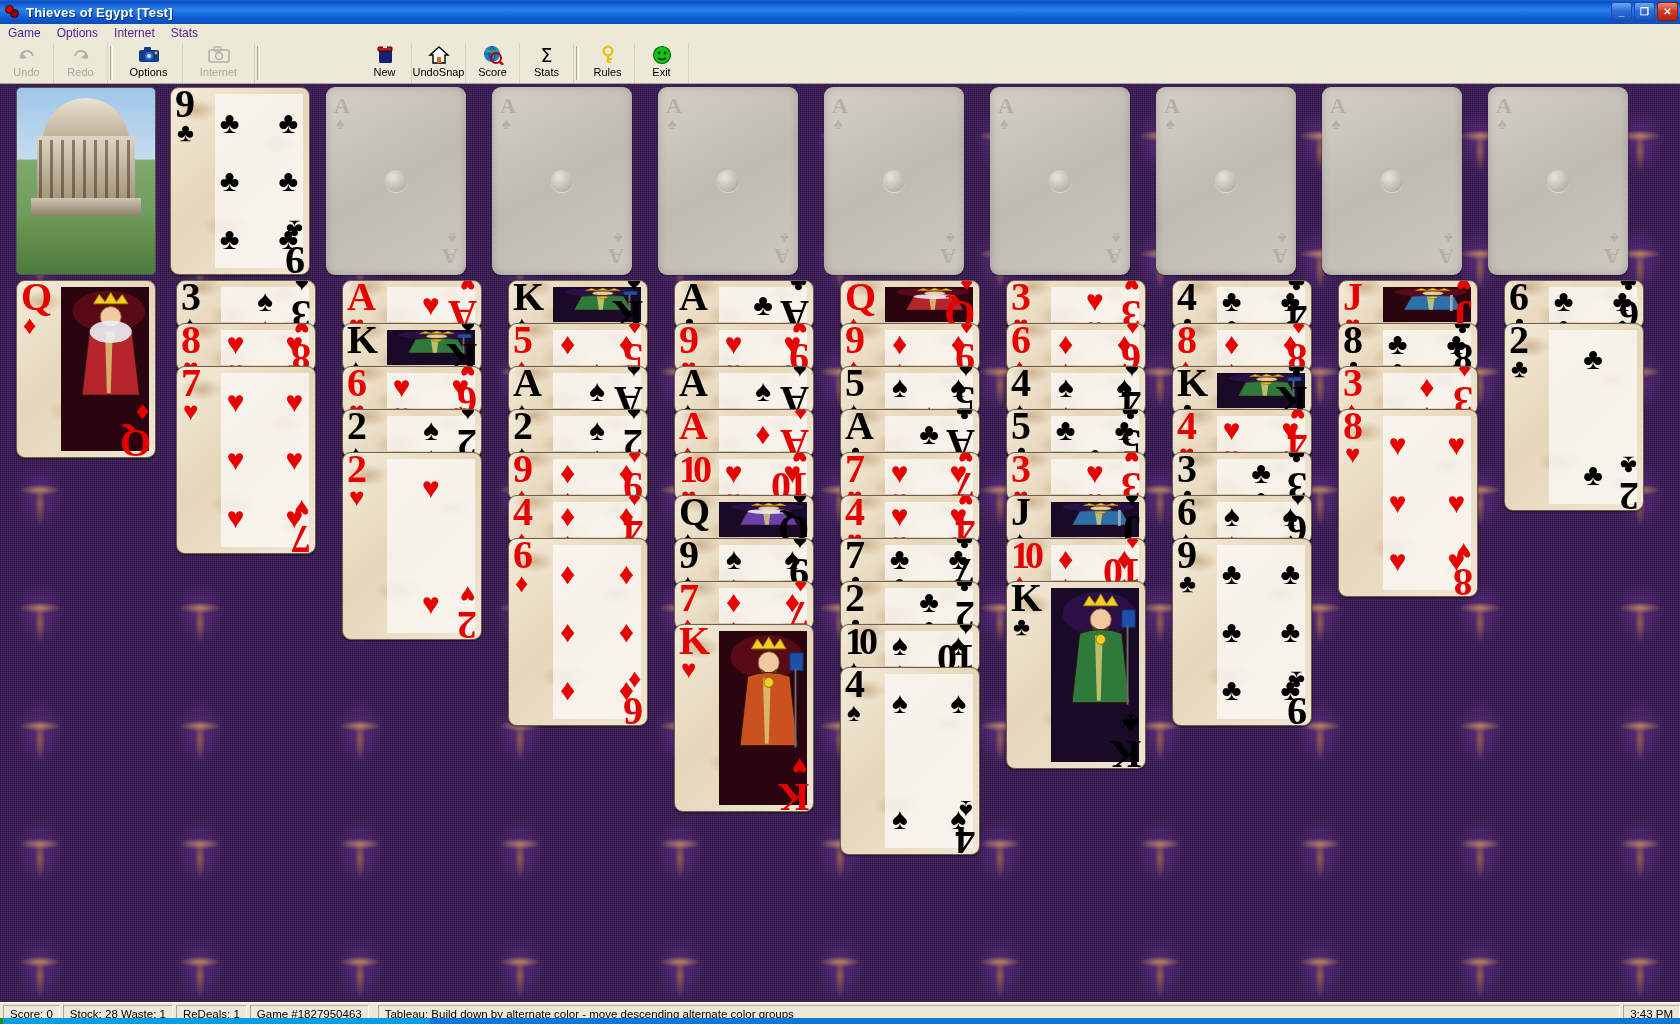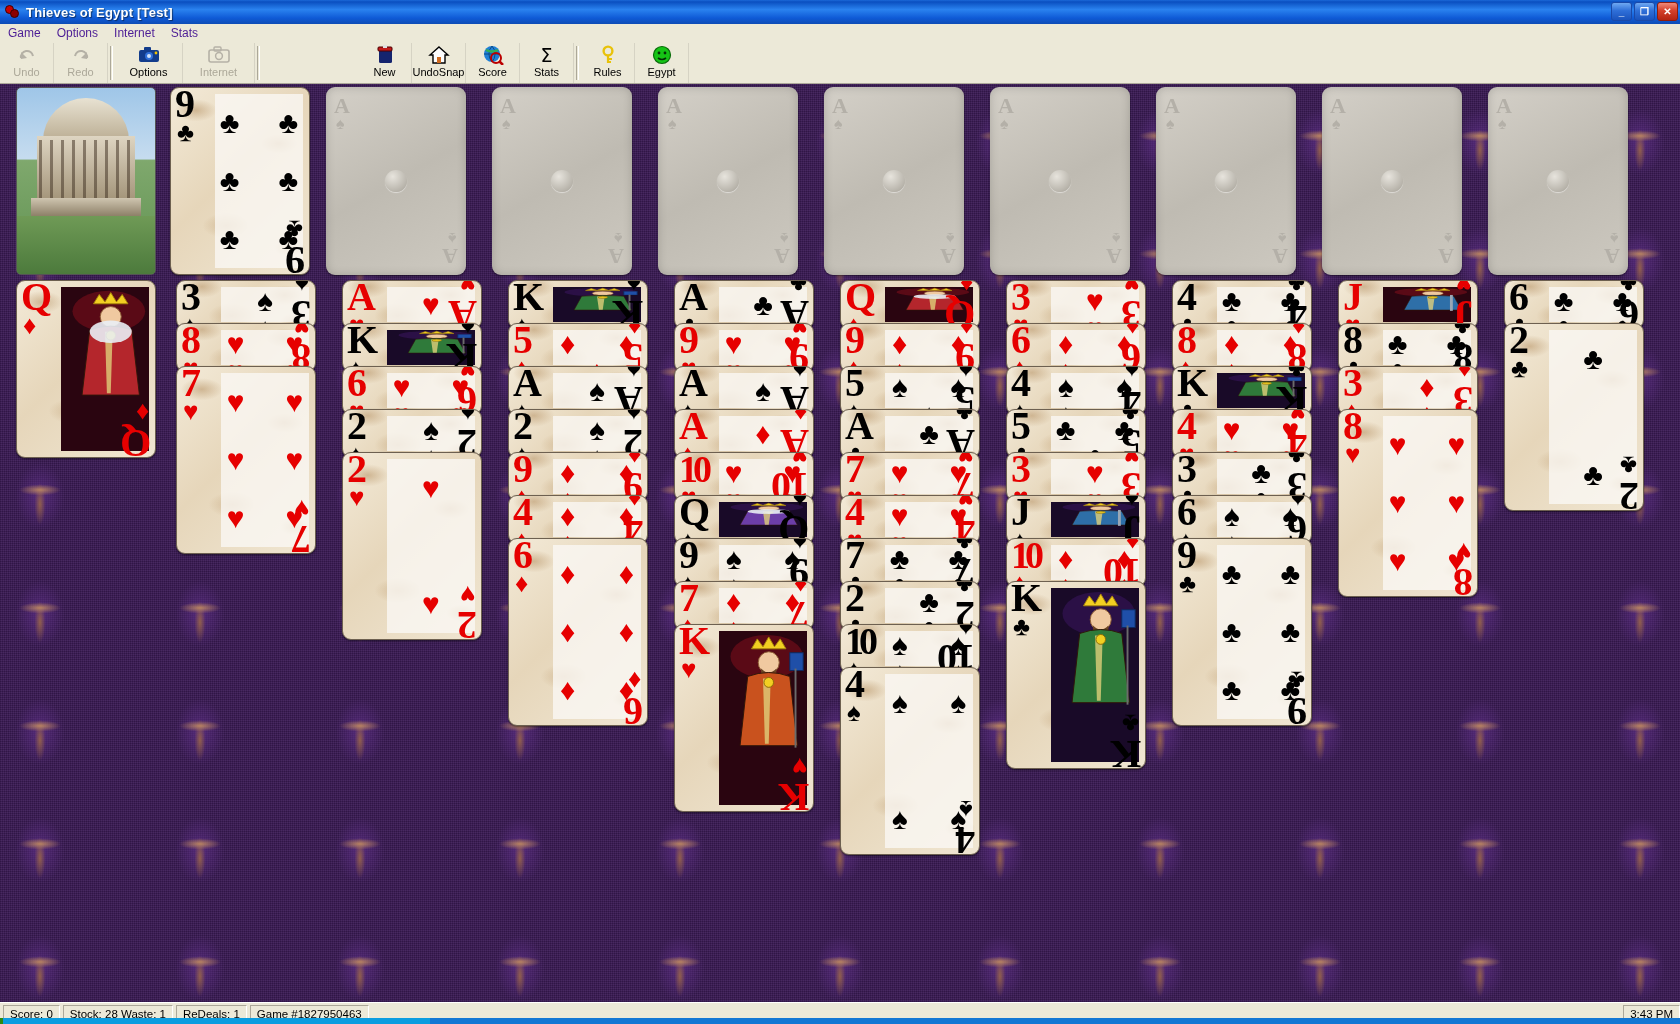--- a/index.html
+++ b/index.html
@@ -340,21 +340,21 @@
   </div>
   <div class="tb-btn">
     <span class="ti">
       <svg width="20" height="20" viewBox="0 0 20 20">
           <circle cx="10" cy="10" r="8.5" fill="#15c415" stroke="#0a6b0a" stroke-width="1.2"></circle>
           <circle cx="7" cy="8" r="1.4" fill="#052f05"></circle>
           <circle cx="13" cy="8" r="1.4" fill="#052f05"></circle>
           <path d="M6 13 q4 3 8 0" stroke="#052f05" stroke-width="1.6" fill="none"></path>
         </svg>
     </span>
-    <span class="tl">Egypt</span>
+    <span class="tl">Exit</span>
   </div>
 </div>
 
 <div id="playfield">
   <div id="felt-swords"></div>
 
   <div id="photo-tile" style="left:16px; top:3px;">
     <div class="sky"></div>
       <div class="grass"></div>
     <div class="dome"></div>
@@ -1125,15 +1125,16 @@
       </div>
     </div>
 </div>
 
 <div id="statusbar">
   <span class="sb-cell">Score:  0</span>
   <span class="sb-cell">Stock: 28   Waste: 1</span>
   <span class="sb-cell">ReDeals: 1</span>
   <span class="sb-cell">Game #1827950463</span>
   <span class="sb-grip"></span>
+  <span class="sb-cell sb-flex">Tableau: Build down by alternate color - move descending alternate color groups</span>
   <span class="sb-cell" id="sb-time">3:43 PM</span>
 </div>
 <div id="os-strip"></div>
 
 </body></html>

